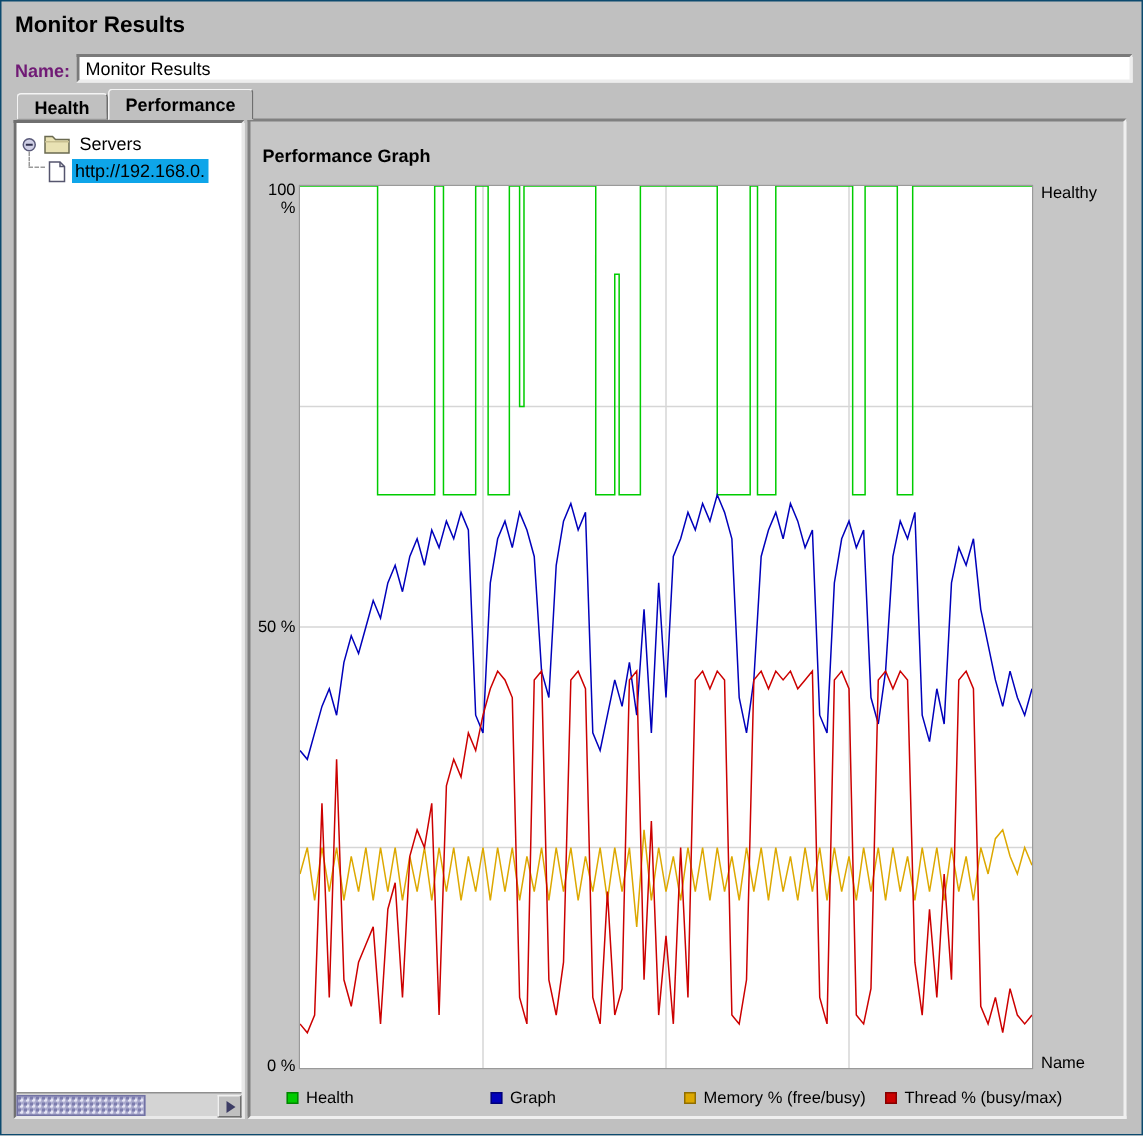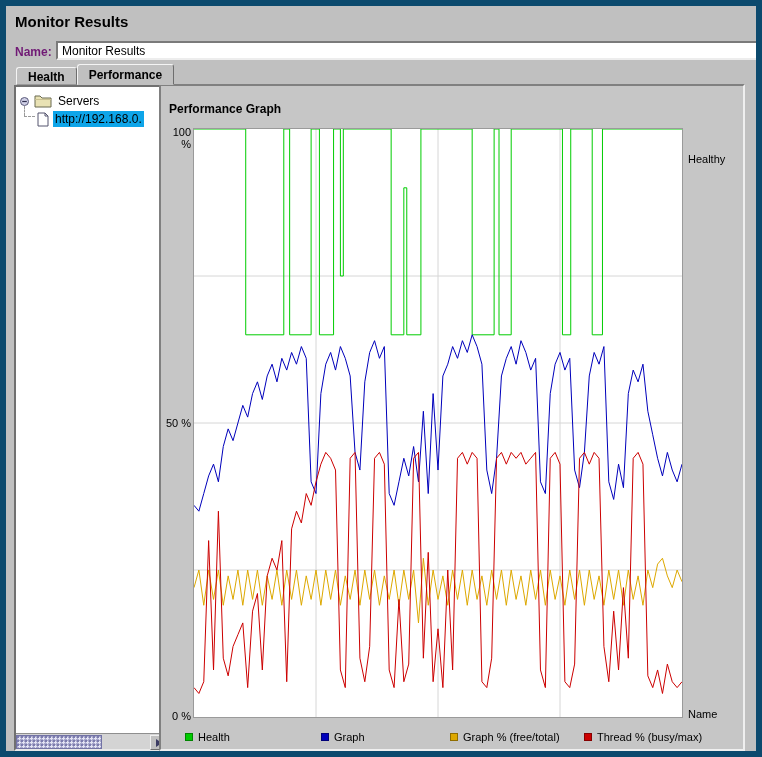--- a/index.html
+++ b/index.html
@@ -1,18 +1,18 @@
 <!DOCTYPE html>
 <html><head>
 <meta charset="utf-8">
 <style>
   * { margin:0; padding:0; box-sizing:border-box; }
   html,body { width:762px; height:757px; }
   body { font-family:"Liberation Sans", sans-serif; background:#c0c0c0; }
-  .window { position:relative; width:762px; height:757px; background:#c0c0c0; border:6px solid #0c4a6e; overflow:hidden; }
+  .window { position:relative; width:762px; height:757px; background:#c0c0c0; border:1px solid #0c4a6e; overflow:hidden; }
 
   .page-title { position:absolute; left:9px; top:7px; font-size:15px; font-weight:bold; color:#000; }
 
   .name-label { position:absolute; left:9px; top:39px; font-size:12px; font-weight:bold; color:#701a75; }
   .name-input { position:absolute; left:50px; top:35px; width:704px; height:19px; background:#fff;
     border:2px solid; border-color:#7a7a7a #ededed #ededed #7a7a7a; font-family:"Liberation Sans",sans-serif;
     font-size:12px; padding:0 4px; color:#000; }
 
   .tabs { position:absolute; left:10px; top:58px; height:21px; display:flex; align-items:flex-end; }
   .tab { height:18px; padding:2px 11px 0 11px; font-size:12px; font-weight:bold; color:#000; background:#c0c0c0;
@@ -35,31 +35,31 @@
   .hthumb { position:absolute; left:0; top:1px; height:14px; width:86px; background-color:#a8a8cc;
     border:1px solid #7272a4;
     background-image: radial-gradient(circle at 1px 1px, #7c7cae 1px, transparent 1.3px),
                       radial-gradient(circle at 2.5px 2.5px, #e4e4f4 1px, transparent 1.3px);
     background-size:4px 4px; }
   .sb-btn { position:absolute; right:0; top:1px; width:16px; height:15px; background:#c0c0c0;
     border:1px solid; border-color:#f0f0f0 #6f6f6f #6f6f6f #f0f0f0; }
   .arr-right { position:absolute; left:5px; top:3px; width:0; height:0;
     border:4px solid transparent; border-left:6px solid #3c3c64; }
 
-  .graph-panel { position:absolute; left:153px; top:78px; width:586px; height:667px; background:#c6c6c6;
+  .graph-panel { position:absolute; left:164px; top:78px; width:586px; height:667px; background:#c6c6c6;
     border:2px solid; border-color:#808080 #efefef #efefef #808080; }
   .panel-title { position:absolute; left:8px; top:16px; font-size:12px; font-weight:bold; color:#000; }
   .plot { position:absolute; left:32px; top:42px; width:490px; height:590px; background:#fff; border:1px solid #9a9a9a; }
   .plot svg { display:block; width:100%; height:100%; }
   .ylabel { position:absolute; left:1px; width:29px; text-align:right; font-size:11px; color:#000; }
   .ylabel.y100 { top:40px; }
   .ylabel.y50  { top:331px; }
   .ylabel.y0   { top:624px; }
   .rlabel { position:absolute; left:527px; font-size:11px; color:#000; }
-  .rlabel.top { top:42px;margin-top:25px; }
+  .rlabel.top { top:42px; }
   .rlabel.bottom { top:622px; }
 
   .legend { position:absolute; left:0; top:645px; width:100%; height:16px; }
   .legend-item { position:absolute; top:0; display:flex; align-items:center; font-size:11px; color:#000; }
   .legend-item:nth-child(1) { left:24px; }
   .legend-item:nth-child(2) { left:160px; }
   .legend-item:nth-child(3) { left:289px; }
   .legend-item:nth-child(4) { left:423px; }
   .swatch { width:8px; height:8px; display:inline-block; margin-right:5px; border:1px solid rgba(0,0,0,0.35); }
 </style>
@@ -144,21 +144,21 @@
         <div class="legend-item">
           <span class="swatch" style="background: rgb(0, 204, 0);"></span>
           <span>Health</span>
         </div>
         <div class="legend-item">
           <span class="swatch" style="background: rgb(0, 0, 187);"></span>
           <span>Graph</span>
         </div>
         <div class="legend-item">
           <span class="swatch" style="background: rgb(221, 168, 0);"></span>
-          <span>Graph % (free/total)</span>
+          <span>Memory % (free/busy)</span>
         </div>
         <div class="legend-item">
           <span class="swatch" style="background: rgb(204, 0, 0);"></span>
           <span>Thread % (busy/max)</span>
         </div>
       </div>
   </div>
 
 </div>
 

